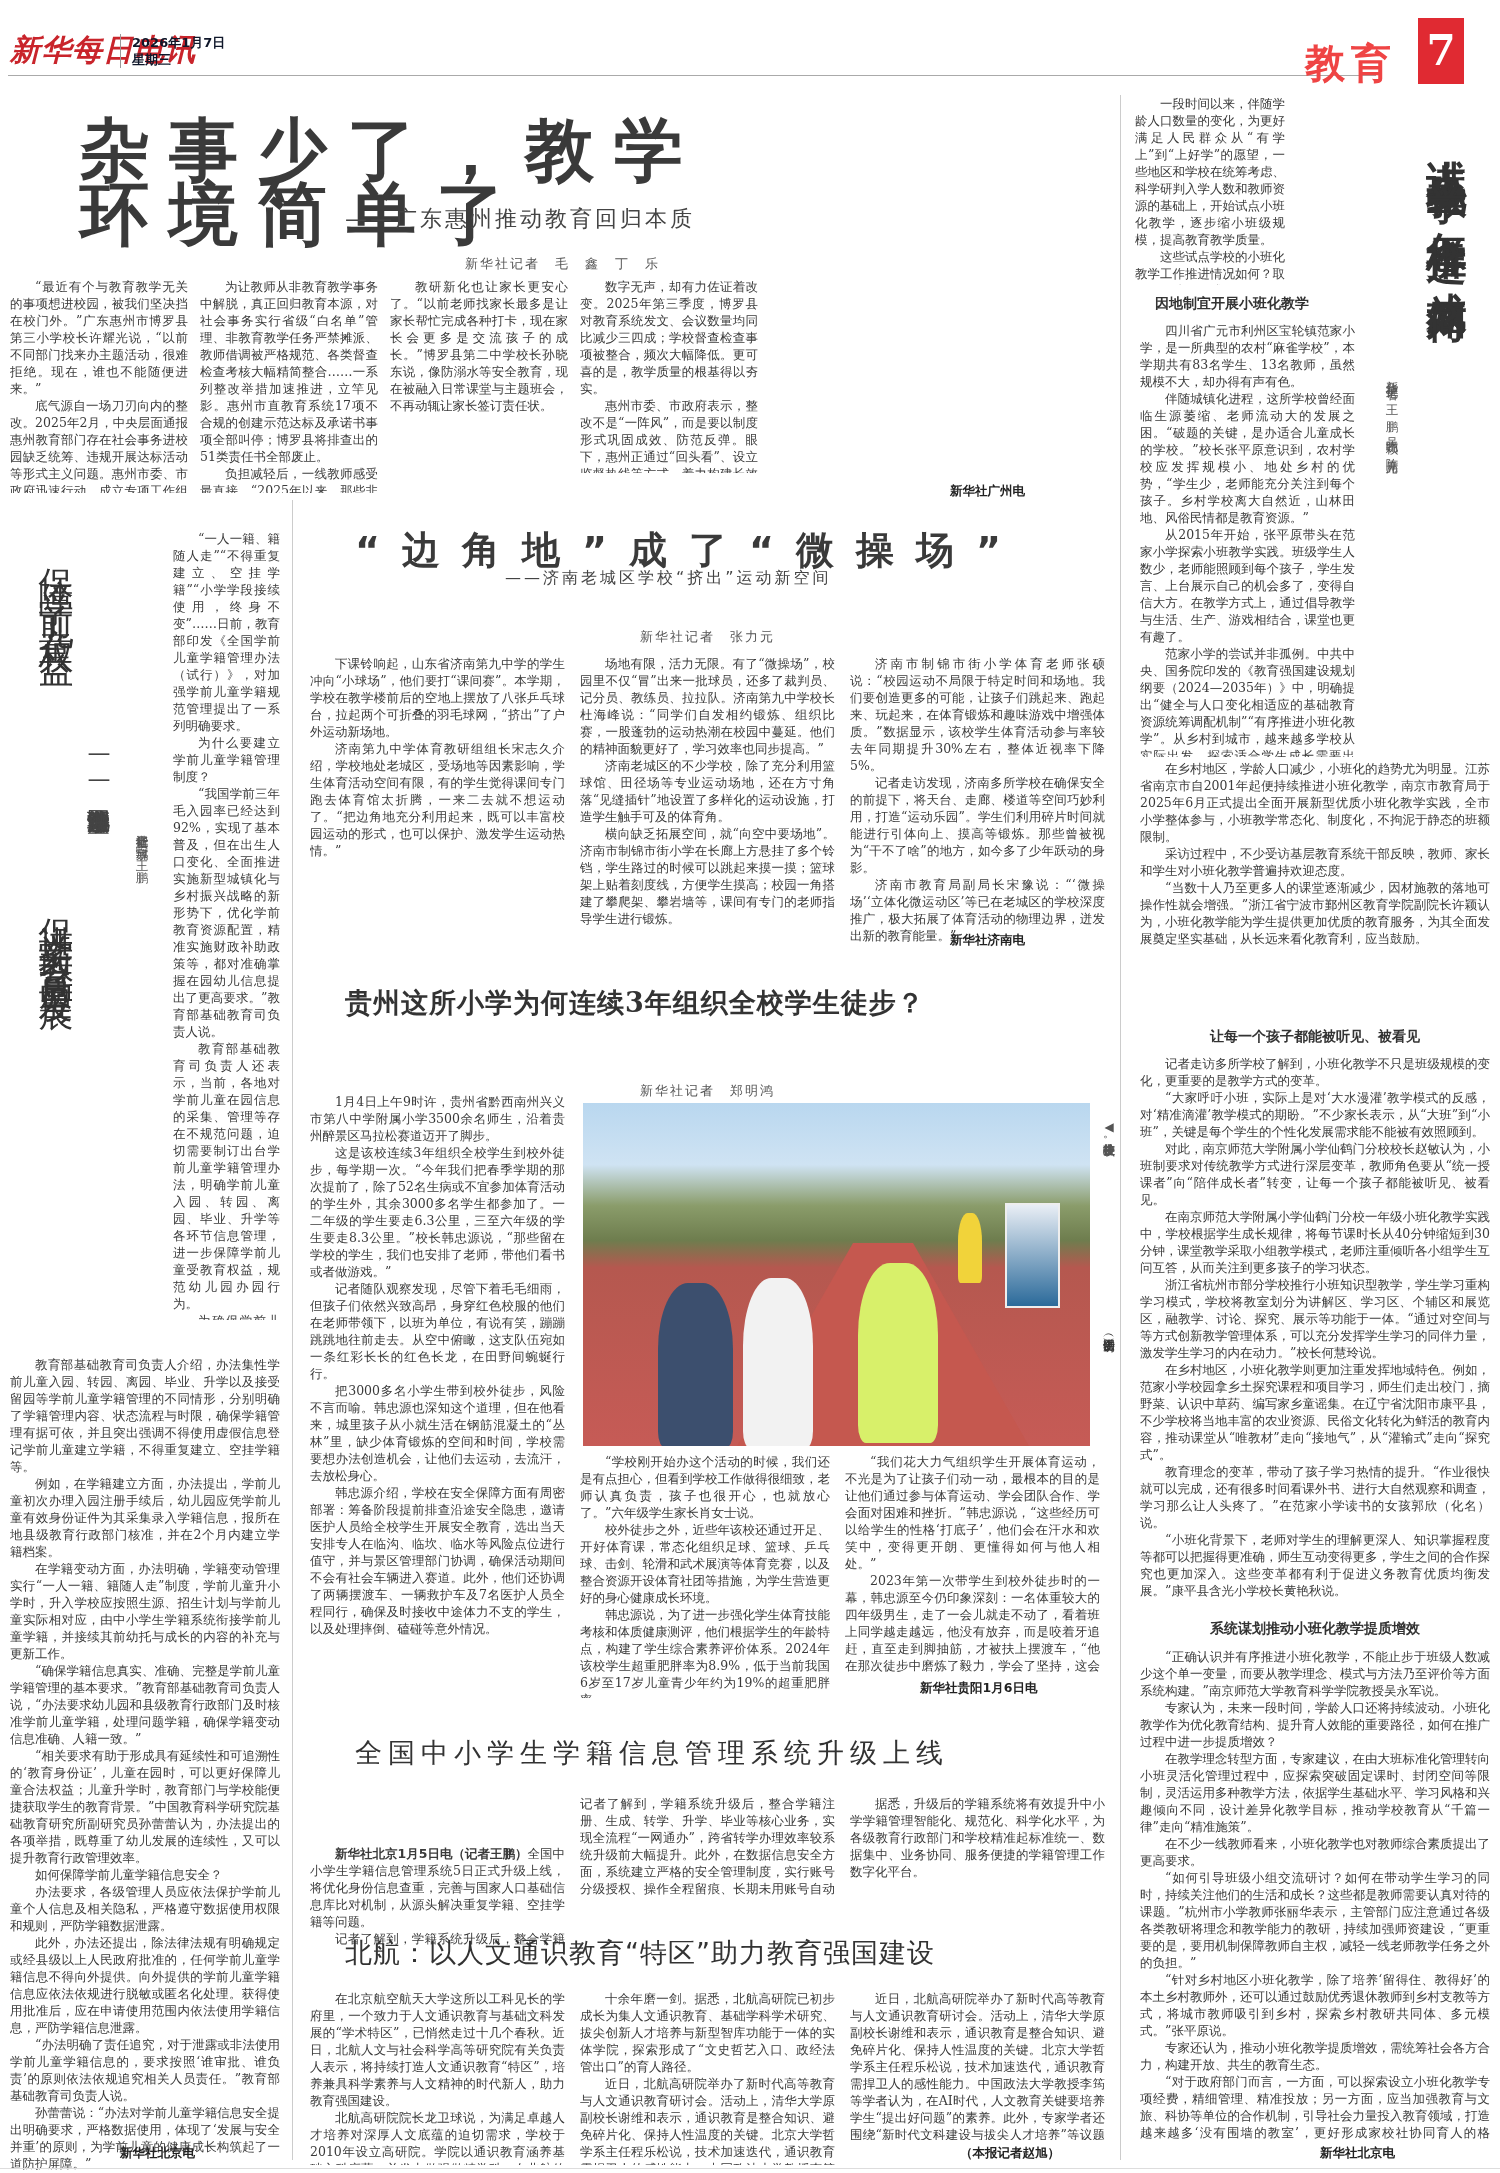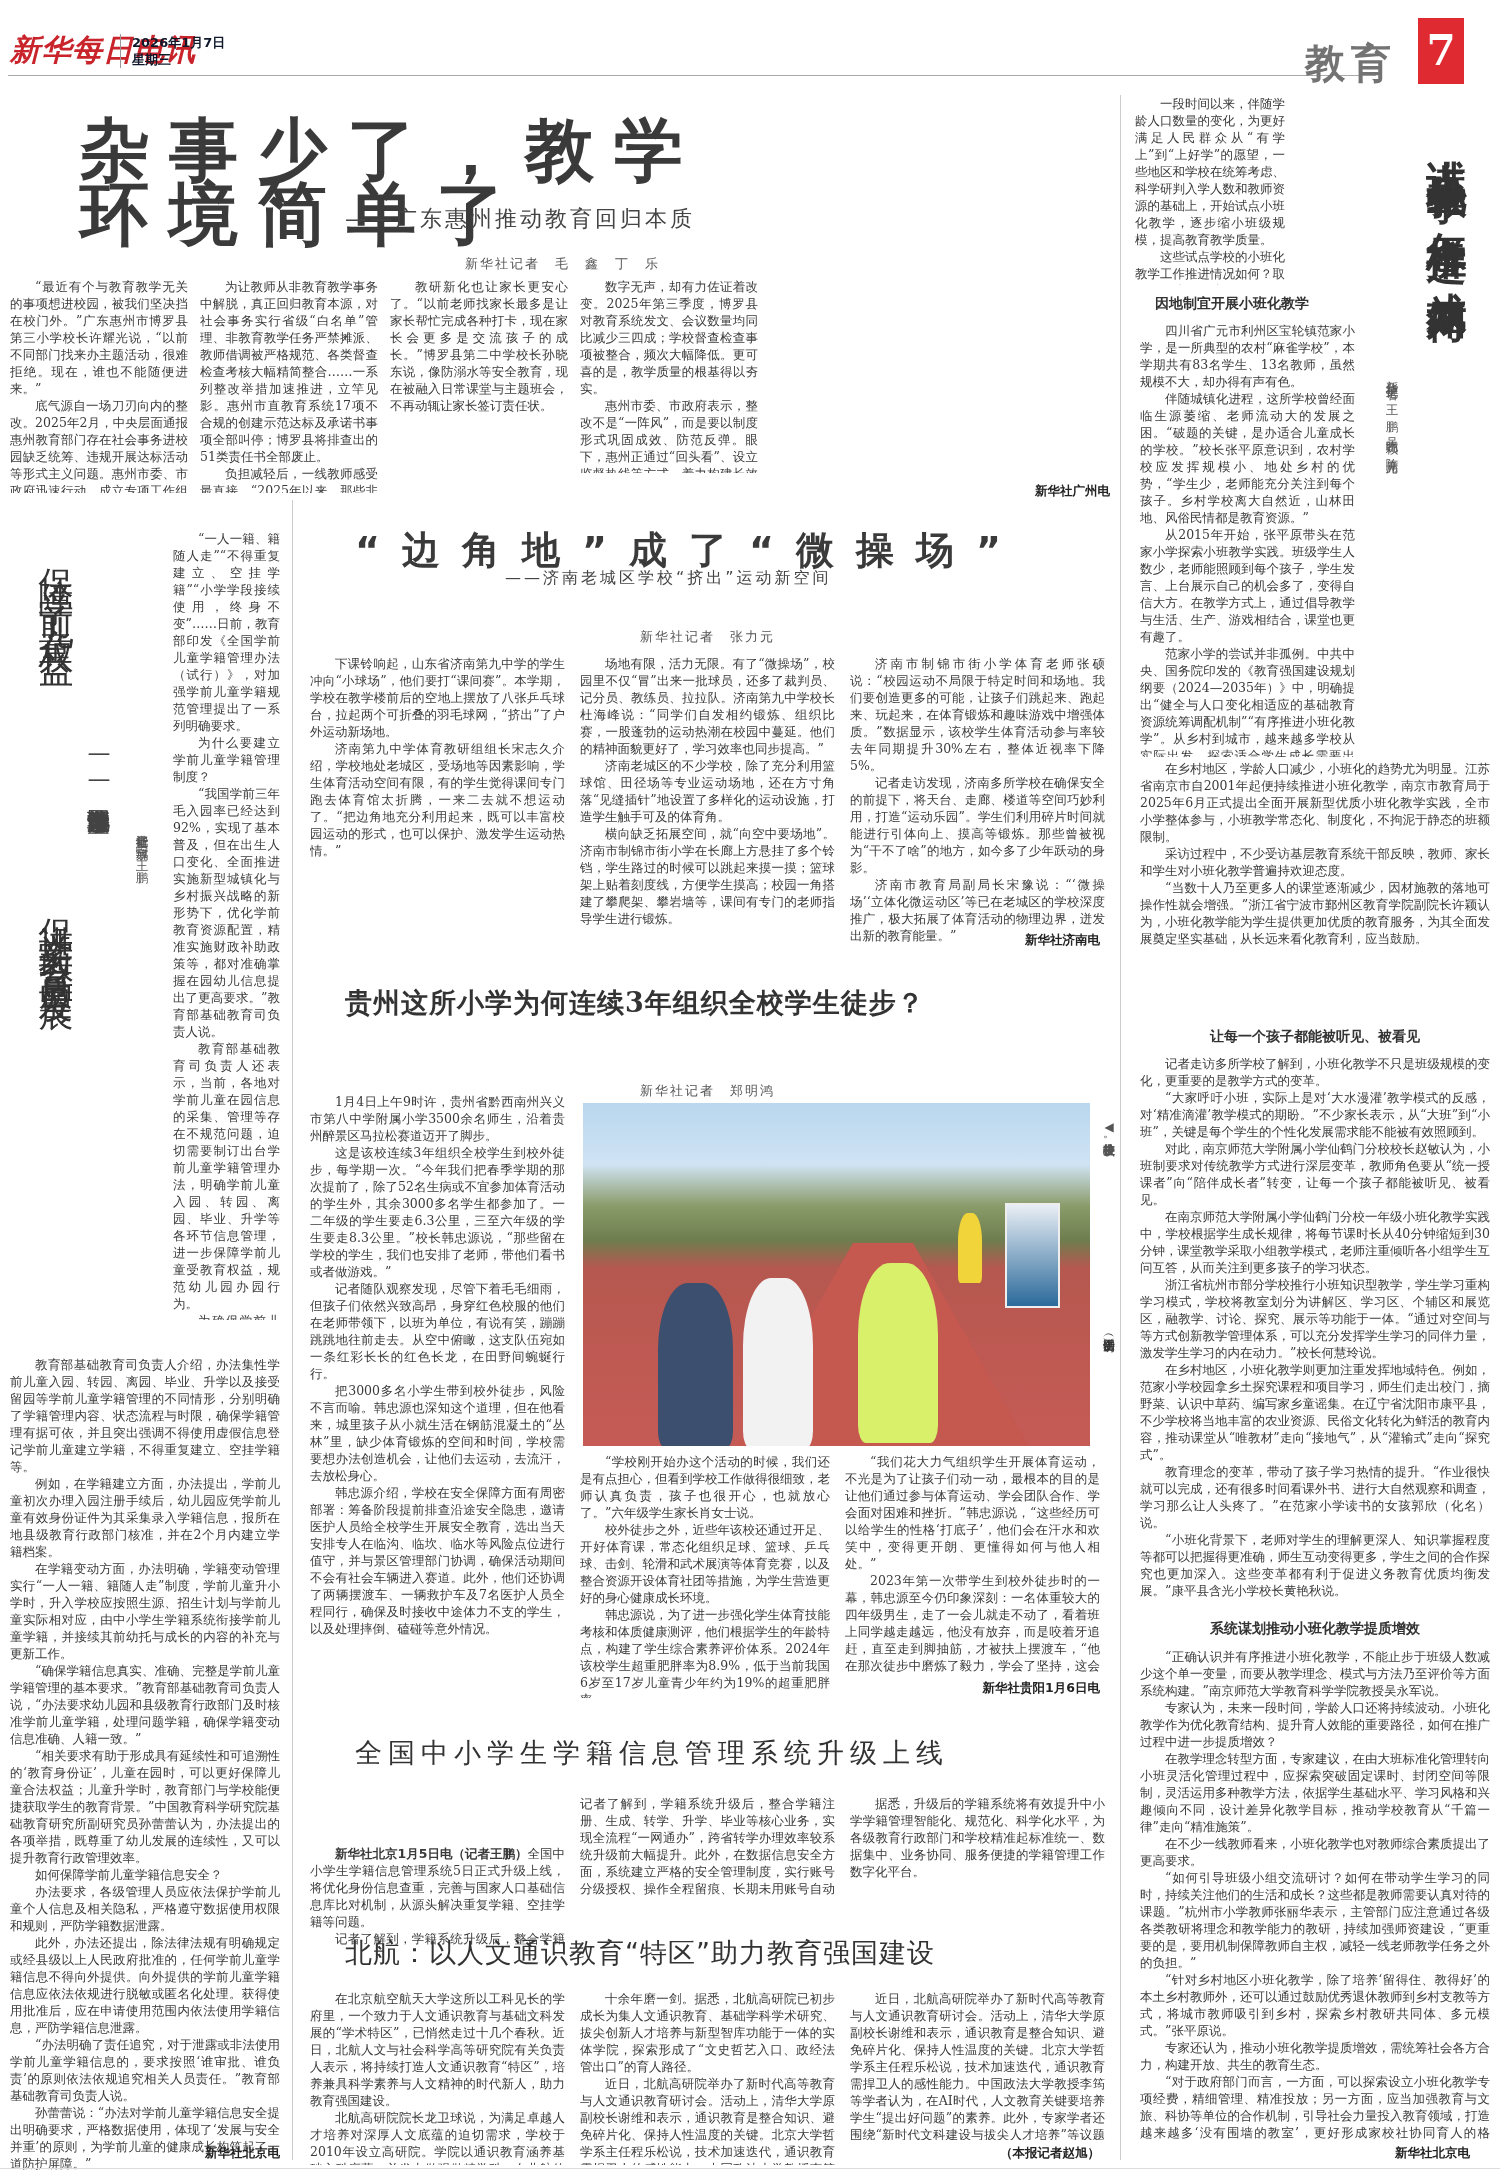--- a/index.html
+++ b/index.html
@@ -3,29 +3,29 @@
 <meta charset="utf-8">
 <style>
   * { box-sizing: border-box; margin: 0; padding: 0; }
   html, body { width: 1500px; height: 2173px; background: #fff; overflow: hidden; }
   body { position: relative; font-family: "DejaVu Serif", "Liberation Serif", serif; color: #2a2a2a; }
   .abs { position: absolute; }
   .masthead-logo { left: 10px; top: 30px; font-size: 30px; color: #c9242b; font-weight: bold; font-style: italic; letter-spacing: 1px; font-family: "DejaVu Serif", serif; }
   .masthead-sep { left: 120px; top: 34px; width: 1px; height: 34px; background: #999; }
   .masthead-date { left: 132px; top: 34px; font-size: 13px; font-family: "DejaVu Sans", sans-serif; font-weight: bold; color: #0f172a; line-height: 17px; }
   .rule-top { left: 8px; top: 75px; width: 1368px; height: 1px; background: #aaa; }
-  .section-name { left: 1305px; top: 36px; font-size: 40px; color: #737373; font-weight: bold; letter-spacing: 6px; font-family: "DejaVu Sans", sans-serif; }
+  .section-name { left: 1305px; top: 36px; font-size: 40px; color: #ef4444; font-weight: bold; letter-spacing: 6px; font-family: "DejaVu Sans", sans-serif; }
   .page-num { left: 1418px; top: 18px; width: 46px; height: 66px; background: #e02a32; color: #fff; font-size: 42px; font-weight: bold; text-align: center; line-height: 66px; font-family: "DejaVu Serif", serif; }
 
   .headline-xl { font-weight: bold; color: #3a3a3a; letter-spacing: 18px; }
   .subhead { font-family: "DejaVu Sans", sans-serif; color: #444; letter-spacing: 3px; }
   .byline { font-size: 13px; color: #555; letter-spacing: 2px; }
   .body-text { font-size: 12.5px; line-height: 17px; color: #3a3a3a; text-align: justify; text-indent: 2em; }
   .body-text p { margin: 0; text-indent: 2em; }
-  .dateline { font-family: "DejaVu Sans", sans-serif; font-weight: bold; font-size: 12.5px; color: #222; text-align: right; }
+  .dateline { font-family: "DejaVu Sans", sans-serif; font-weight: bold; font-size: 12.5px; color: #222; }
   .subsec { font-family: "DejaVu Sans", sans-serif; font-weight: bold; font-size: 14px; text-align: center; color: #333; }
   .vert { writing-mode: vertical-rl; text-orientation: upright; }
   .col-rule { width: 1px; background: #ccc; }
   .photo { left: 583px; top: 1103px; width: 507px; height: 343px; overflow: hidden;
     background: linear-gradient(180deg, #b9d7ef 0%, #cfe3f3 18%, #8a9c6a 30%, #6e7d4e 40%, #b5584f 48%, #c65b56 100%); }
   .photo .road { position:absolute; left: 150px; top: 140px; width: 300px; height: 210px; background: #c5584f; clip-path: polygon(40% 0, 60% 0, 100% 100%, 0 100%); }
   .photo .kid { position:absolute; border-radius: 40% 40% 10% 10%; }
   .photo .sign { position:absolute; right: 30px; top: 100px; width: 55px; height: 105px; background: linear-gradient(#e9eef5, #2b6a9a); border: 2px solid #eee; }
   .caption-vert { left: 1100px; top: 1120px; font-size: 12px; color: #555; }
   .credit-vert { left: 1100px; top: 1330px; font-size: 12px; color: #333; font-family: "DejaVu Sans", sans-serif; }

